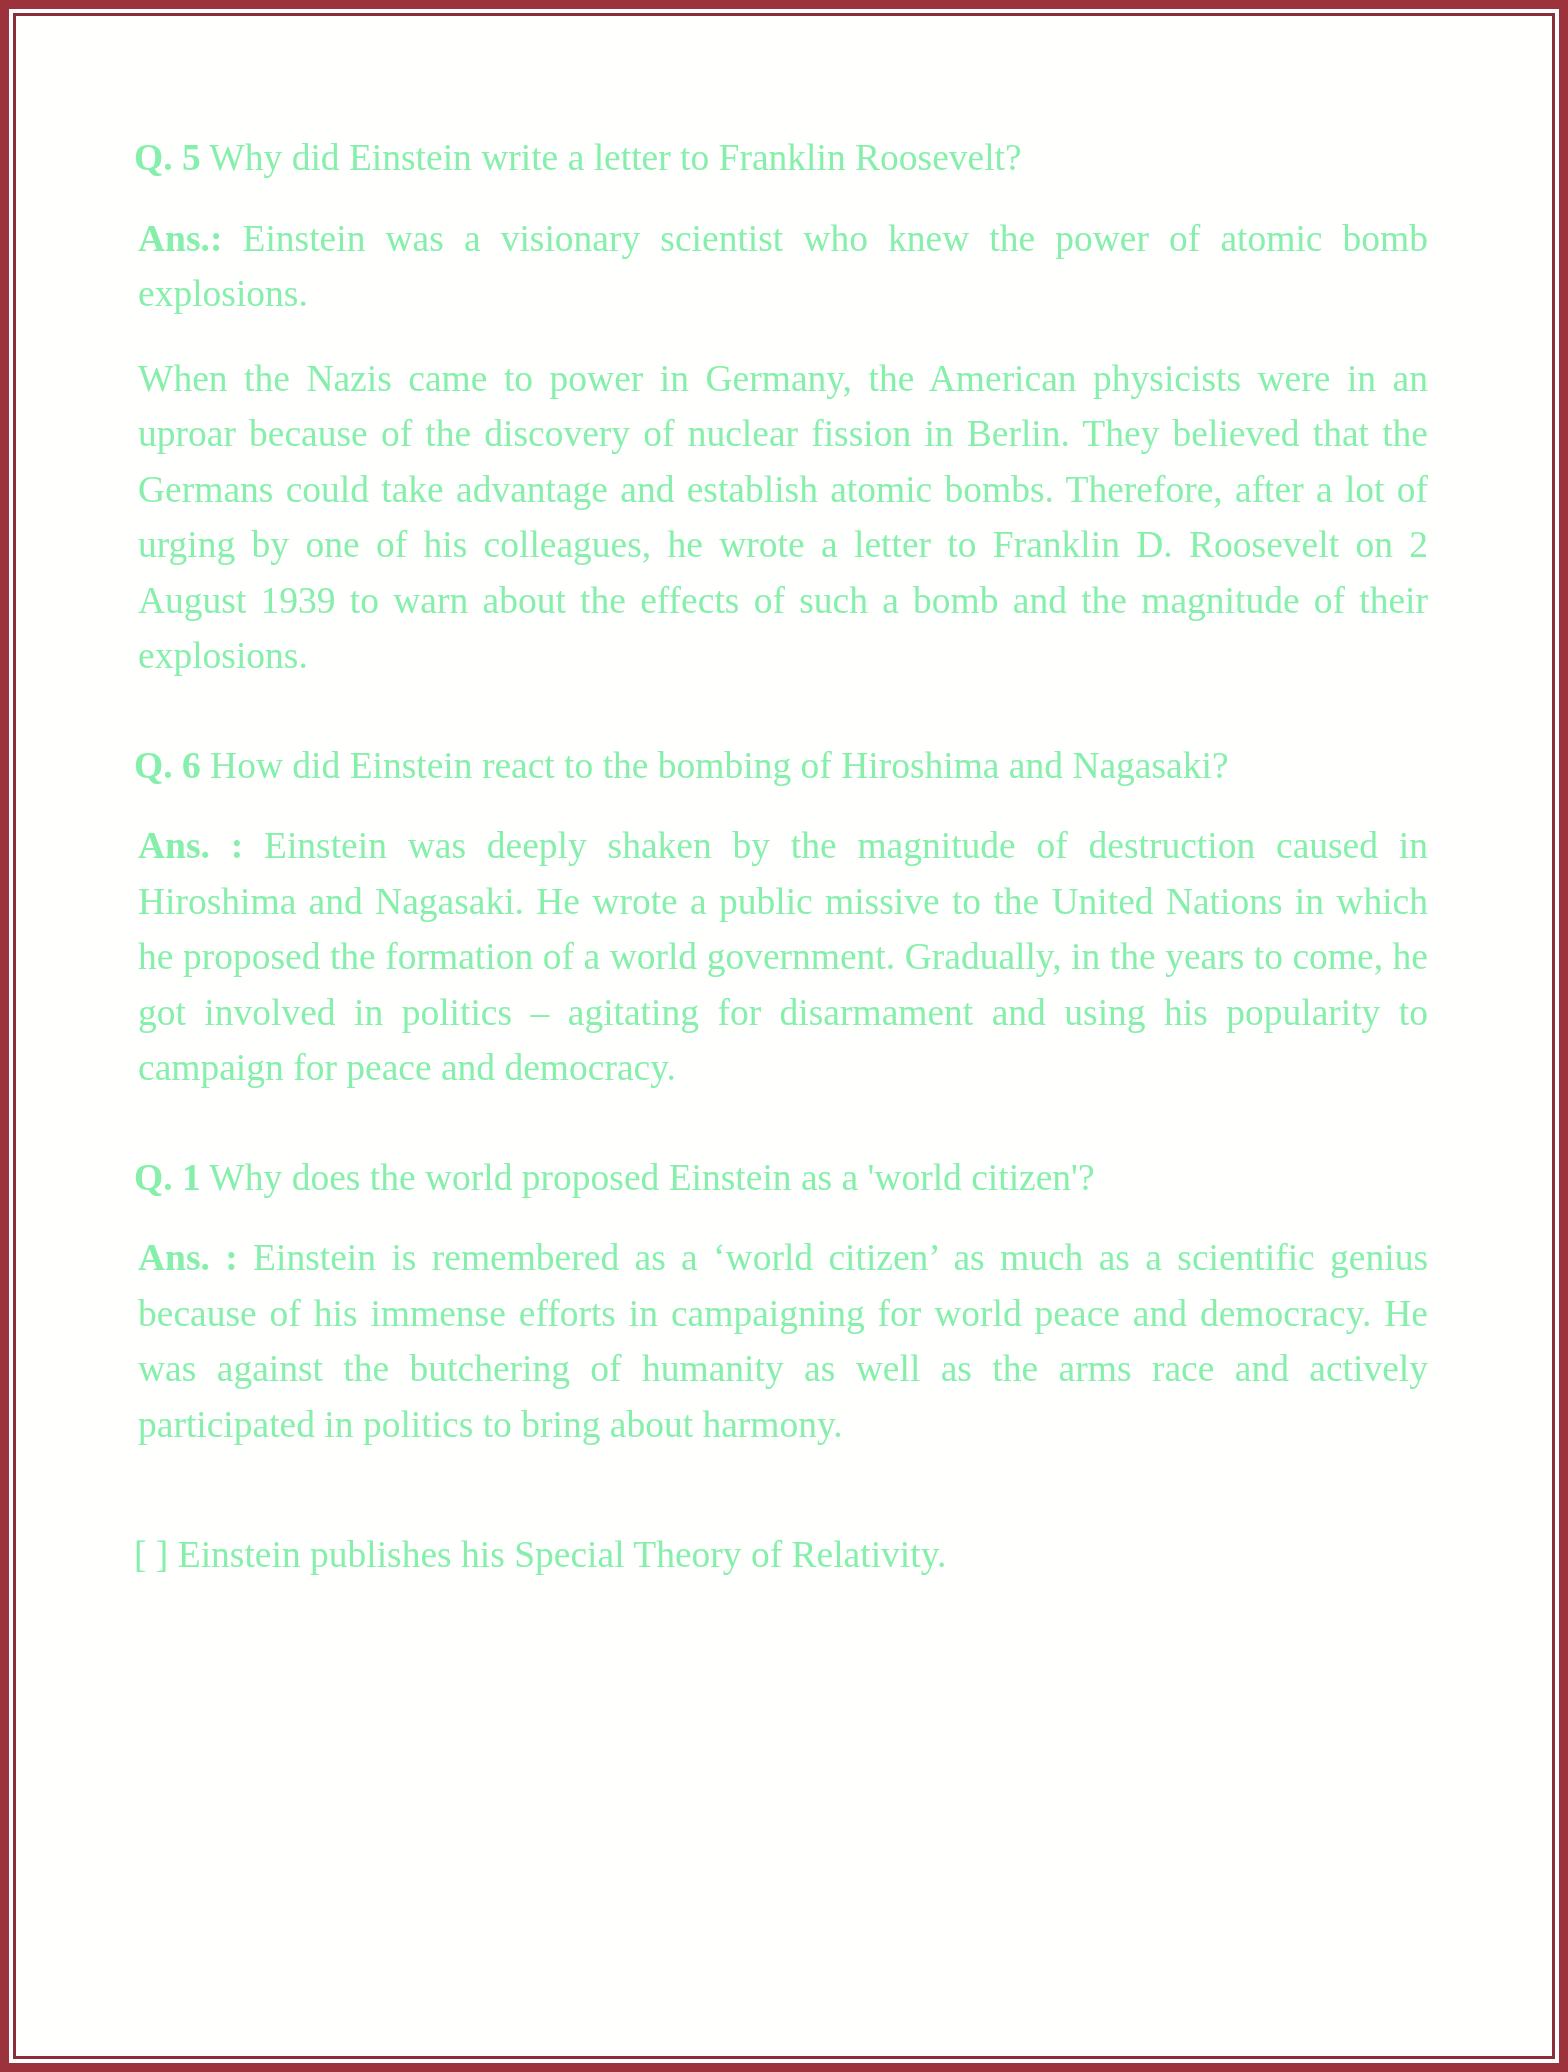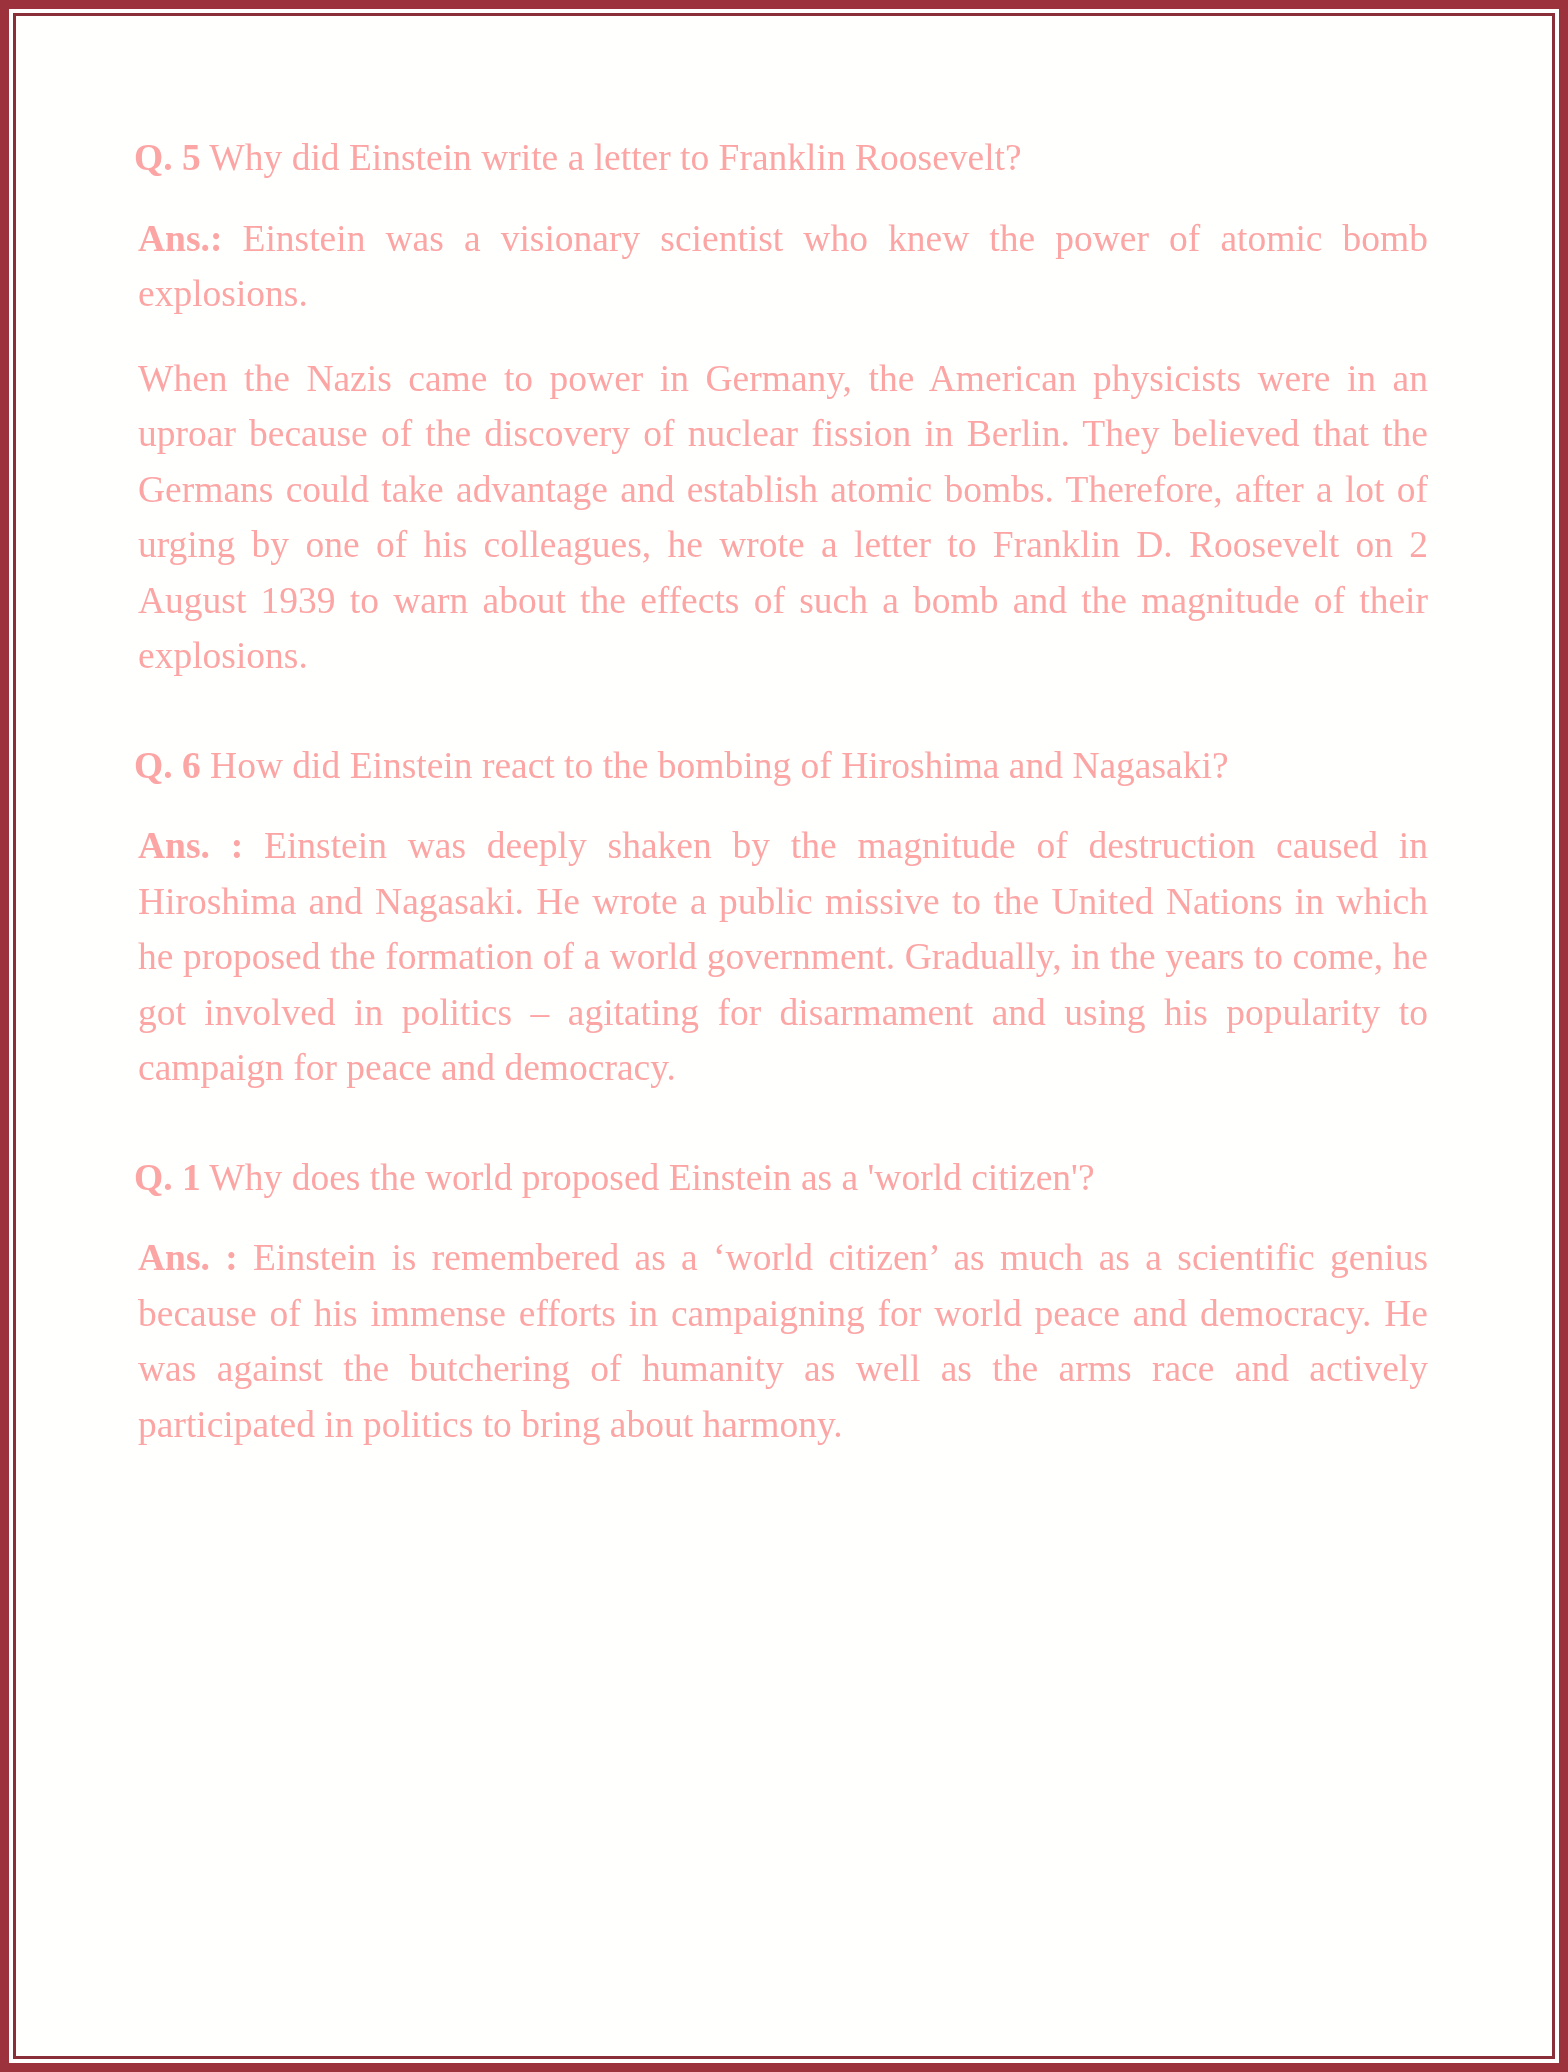--- a/index.html
+++ b/index.html
@@ -1,19 +1,19 @@
 <!DOCTYPE html>
 <html><head>
 <meta charset="utf-8">
 <style>
   html, body { margin:0; padding:0; }
   body { width:1568px; height:2072px; background:#9b323c; position:relative; overflow:hidden; }
   .frame-white { position:absolute; left:9px; top:9px; right:9px; bottom:9px; background:#fff; }
   .frame-inner { position:absolute; left:13px; top:13px; right:13px; bottom:13px; border:3px solid #8a2f3a; background:#fffffd; }
-  .content { position:absolute; left:134px; top:130px; width:1298px; font-family:"Liberation Serif", serif; font-size:37.5px; line-height:55.5px; color:#fca5a5; }
+  .content { position:absolute; left:134px; top:130px; width:1298px; font-family:"Liberation Serif", serif; font-size:37.5px; line-height:55.5px; color:#86efac; }
   .p { margin:4px; text-align:justify; }
   .q { margin:0; }
   b { font-weight:bold; }
   .gap-s { height:21px; }
   .gap-l { height:50px; }
 </style>
 </head>
 <body>
 
 <div class="frame-white"></div>
@@ -31,13 +31,14 @@
   <div class="gap-s"></div>
   <p class="p"><b>Ans. :</b><span> Einstein was deeply shaken by the magnitude of destruction caused in Hiroshima and Nagasaki. He wrote a public missive to the United Nations in which he proposed the formation of a world government. Gradually, in the years to come, he got involved in politics – agitating for disarmament and using his popularity to campaign for peace and democracy.</span></p>
   <div class="gap-l"></div>
 
   <p class="q"><b>Q. 1</b><span> Why does the world proposed Einstein as a 'world citizen'?</span></p>
   <div class="gap-s"></div>
   <p class="p"><b>Ans. :</b><span> Einstein is remembered as a ‘world citizen’ as much as a scientific genius because of his immense efforts in campaigning for world peace and democracy. He was against the butchering of humanity as well as the arms race and actively participated in politics to bring about harmony.</span></p>
   <div class="gap-l"></div>
 
   <div class="gap-s"></div>
+  <p class="q">[ ] Einstein publishes his Special Theory of Relativity.</p>
 </div>
 
 </body></html>

